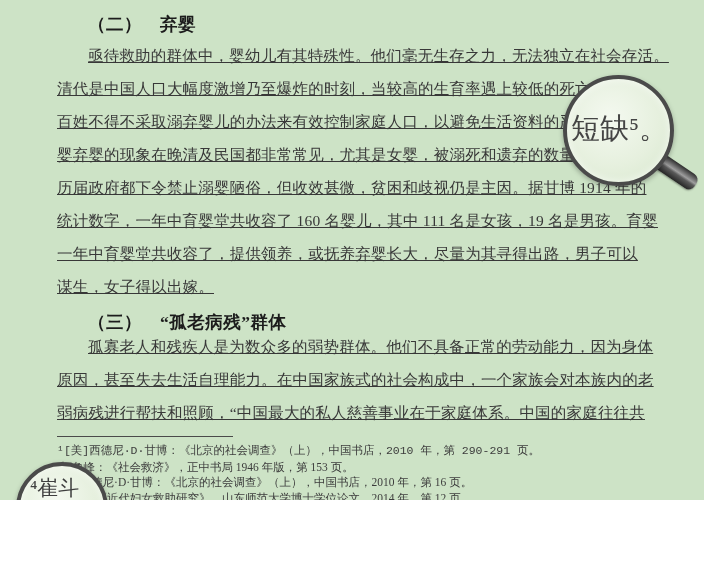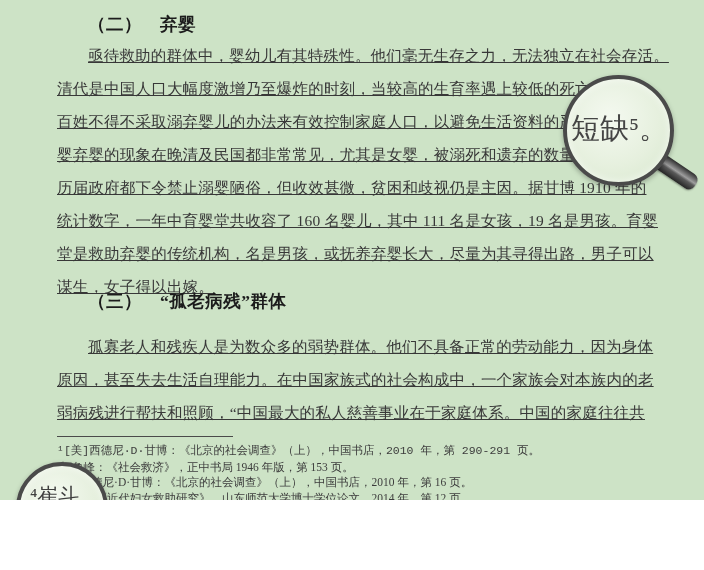--- a/index.html
+++ b/index.html
@@ -60,42 +60,42 @@
   .lens-top-text{
     position:absolute;left:4px;top:30px;width:100%;
     font-size:29px;color:#454545;white-space:nowrap;text-align:left;
   }
   .lens-bottom{left:16px;top:462px;width:84px;height:84px;}
   .handle-bottom{left:86px;top:534px;width:48px;height:16px;transform:rotate(38deg);}
   .lens-bottom-line{
     position:absolute;left:10px;
     font-size:21px;color:#3f3f3f;white-space:nowrap;
   }
-  .lb1{top:16px;}
+  .lb1{top:8px;}
   .lb2{top:40px;font-style:italic;}
 </style>
 </head>
 <body>
 
 <div id="screen">
 
   <div class="h1" style="top:12px;">（二）　弃婴</div>
 
   <div>
     <div class="bodyline indent" style="top:46px;">亟待救助的群体中，婴幼儿有其特殊性。他们毫无生存之力，无法独立在社会存活。</div>
     <div class="bodyline" style="top:79px;">清代是中国人口大幅度激增乃至爆炸的时刻，当较高的生育率遇上较低的死亡率时，</div>
     <div class="bodyline" style="top:112px;">百姓不得不采取溺弃婴儿的办法来有效控制家庭人口，以避免生活资料的严重短缺⁵。溺</div>
     <div class="bodyline" style="top:145px;">婴弃婴的现象在晚清及民国都非常常见，尤其是女婴，被溺死和遗弃的数量远超男婴。</div>
-    <div class="bodyline" style="top:178px;">历届政府都下令禁止溺婴陋俗，但收效甚微，贫困和歧视仍是主因。据甘博 1910 年的</div>
+    <div class="bodyline" style="top:178px;">历届政府都下令禁止溺婴陋俗，但收效甚微，贫困和歧视仍是主因。据甘博 1914 年的</div>
     <div class="bodyline" style="top:211px;">统计数字，一年中育婴堂共收容了 160 名婴儿，其中 111 名是女孩，19 名是男孩。育婴</div>
-    <div class="bodyline" style="top:244px;">堂是救助弃婴的传统机构，名是男孩，或抚养弃婴长大，尽量为其寻得出路，男子可以</div>
+    <div class="bodyline" style="top:244px;">一年中育婴堂共收容了，提供领养，或抚养弃婴长大，尽量为其寻得出路，男子可以</div>
     <div class="bodyline" style="top:277px;text-align:center;">谋生，女子得以出嫁。</div>
   </div>
 
-  <div class="h1" style="top:289px;">（三）　“孤老病残”群体</div>
+  <div class="h1" style="top:310px;">（三）　“孤老病残”群体</div>
 
   <div>
     <div class="bodyline indent" style="top:337px;">孤寡老人和残疾人是为数众多的弱势群体。他们不具备正常的劳动能力，因为身体</div>
     <div class="bodyline" style="top:370px;">原因，甚至失去生活自理能力。在中国家族式的社会构成中，一个家族会对本族内的老</div>
     <div class="bodyline" style="top:403px;">弱病残进行帮扶和照顾，“中国最大的私人慈善事业在于家庭体系。中国的家庭往往共</div>
   </div>
 
   <div class="fnsep"></div>
   <div>
     <div class="fnline" style="top:444px;font-family:Liberation Mono, monospace;">¹[美]西德尼·D·甘博：《北京的社会调查》（上），中国书店，2010 年，第 290-291 页。</div>

